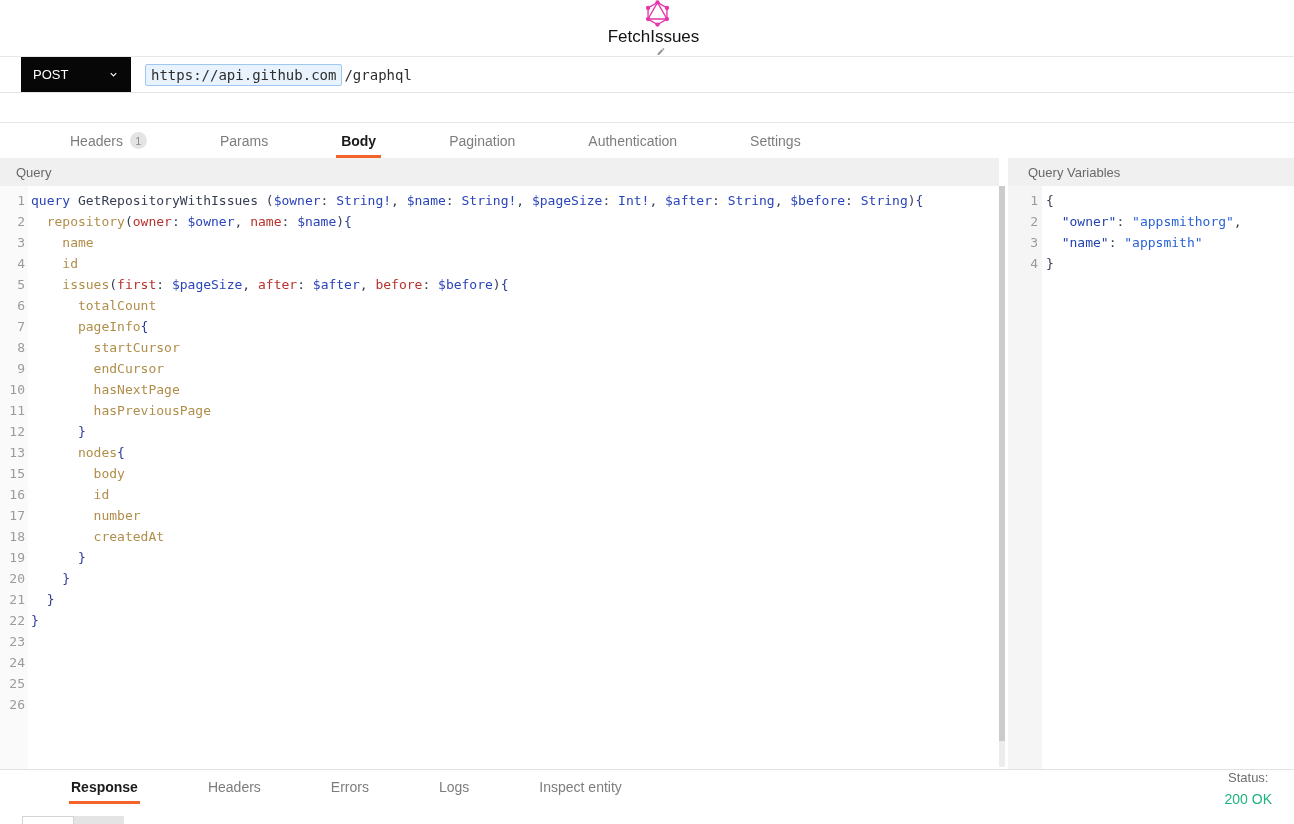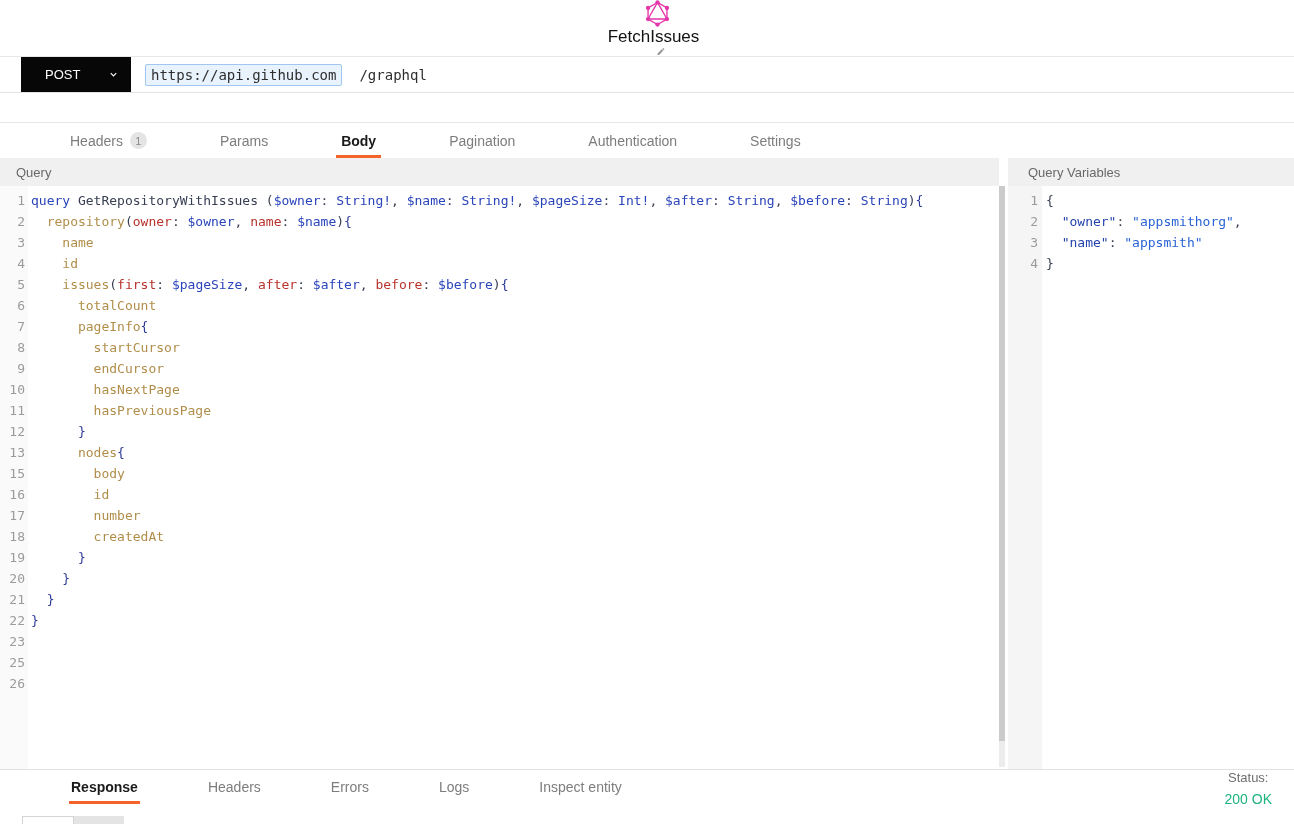--- a/index.html
+++ b/index.html
@@ -11,28 +11,28 @@
   
   .app-header { height:57px; border-bottom:1px solid #e7e7e7; display:flex; align-items:center;flex-direction:column; }
   .logo { width:27px; height:27px; margin-left:20px; flex:0 0 auto; }
   .api-title { margin-left:13px; font-size:17px; color:#121212; }
   .edit-btn { margin-left:28px; width:18px; height:18px; cursor:pointer; }
   
   .request-bar { height:36px; border-bottom:1px solid #e3e3e3; display:flex; align-items:stretch; }
   .method-btn {
     margin-left:21px; width:110px; background:#070707; color:#fff;
     display:flex; align-items:center; justify-content:space-between;
-    padding:0 12px 0 24px; font-size:13px; cursor:pointer;
+    padding:0 12px 0 12px; font-size:13px; cursor:pointer;
   }
   .url-field { display:flex; align-items:center; margin-left:14px; font:14px/18px "DejaVu Sans Mono", monospace; color:#2e2e2e; flex:1; }
   .url-host {
     background:#e9f3fe; border:1px solid #9fc7f2; border-radius:2px;
     padding:1px 5px; color:#2e2e2e; white-space:pre;
   }
-  .url-path { margin-left:17px; white-space:pre; }
+  .url-path { margin-left:2px; white-space:pre; }
   
   .gap-strip { height:30px; border-bottom:1px solid #e7e7e7; }
   .tab-row { height:35px; display:flex; align-items:center; padding-left:30px; gap:33px; }
   .tab { position:relative; height:100%; display:flex; align-items:center; font-size:14px; color:#7d7d7d; cursor:pointer;margin-left:40px; }
   .tab.active { color:#1a1a1a; font-weight:700; }
   .tab .underline { position:absolute; left:-5px; right:-5px; bottom:0; height:3px; background:#f3632a; }
   .badge {
     margin-left:7px; width:17px; height:17px; border-radius:50%;
     background:#e4e4e4; color:#8b8b8b; font-size:11px;
     display:flex; align-items:center; justify-content:center; font-weight:400;
@@ -237,20 +237,24 @@
           </div>
           <div class="code-line">
             <span class="ln">22</span>
             <span class="lc"><span class="tok-br">}</span></span>
           </div>
           <div class="code-line">
             <span class="ln">23</span>
             <span class="lc"></span>
           </div>
           <div class="code-line">
+            <span class="ln">24</span>
+            <span class="lc"></span>
+          </div>
+          <div class="code-line">
             <span class="ln">25</span>
             <span class="lc"></span>
           </div>
           <div class="code-line">
             <span class="ln">26</span>
             <span class="lc"></span>
           </div>
         </div>
     </div>
     <div class="scrollbar-thumb"></div>

